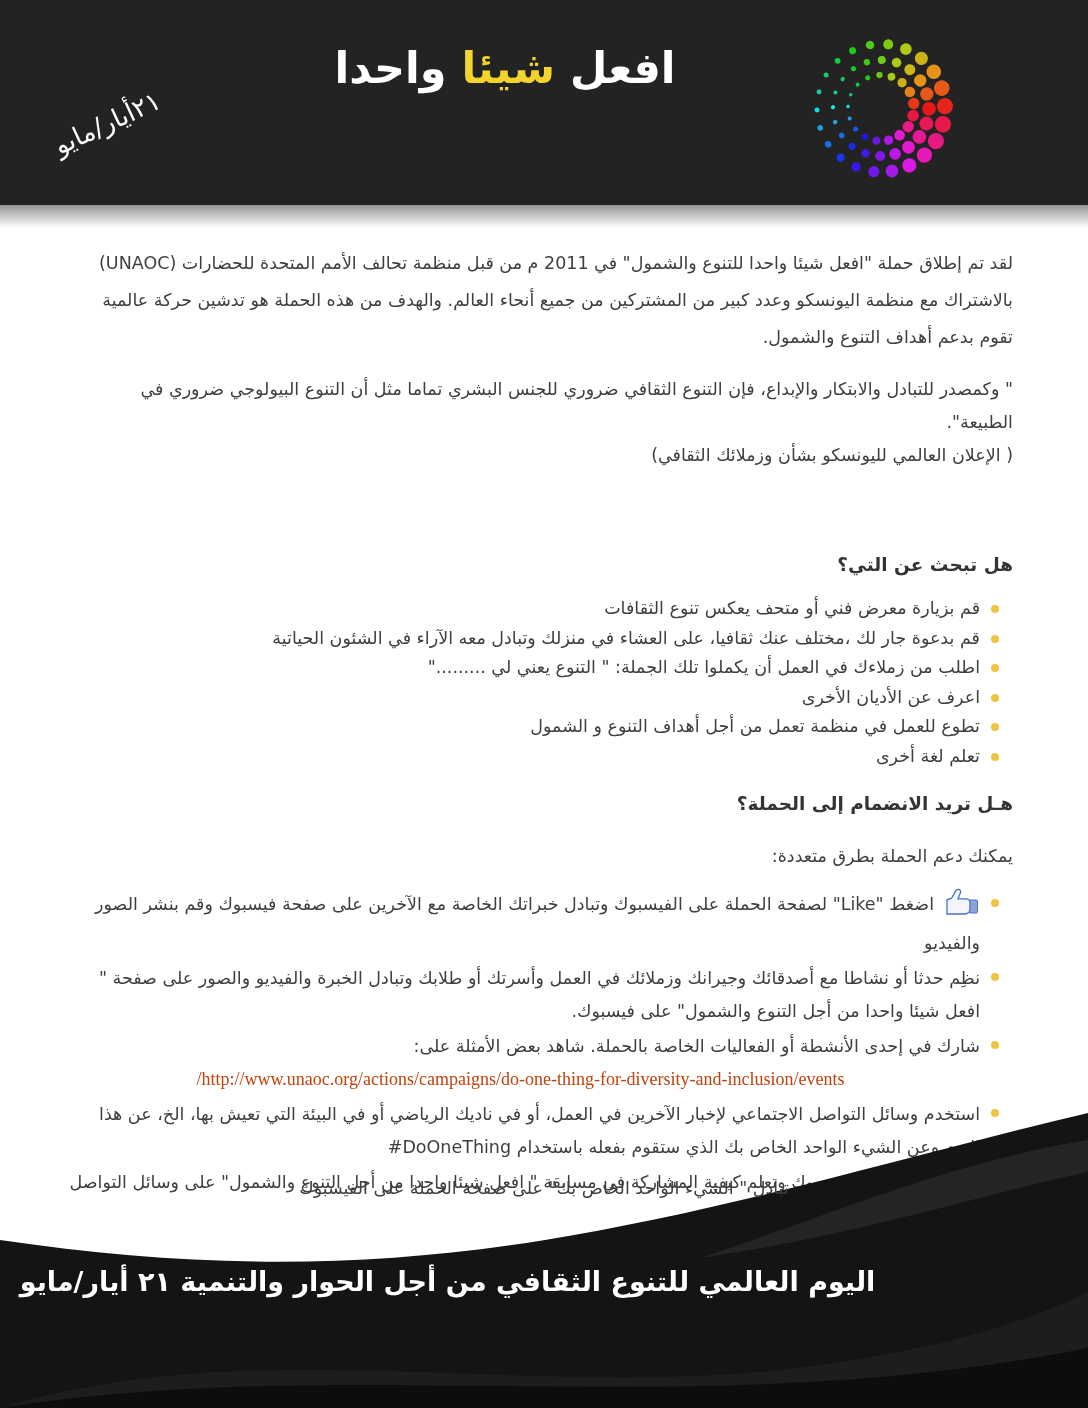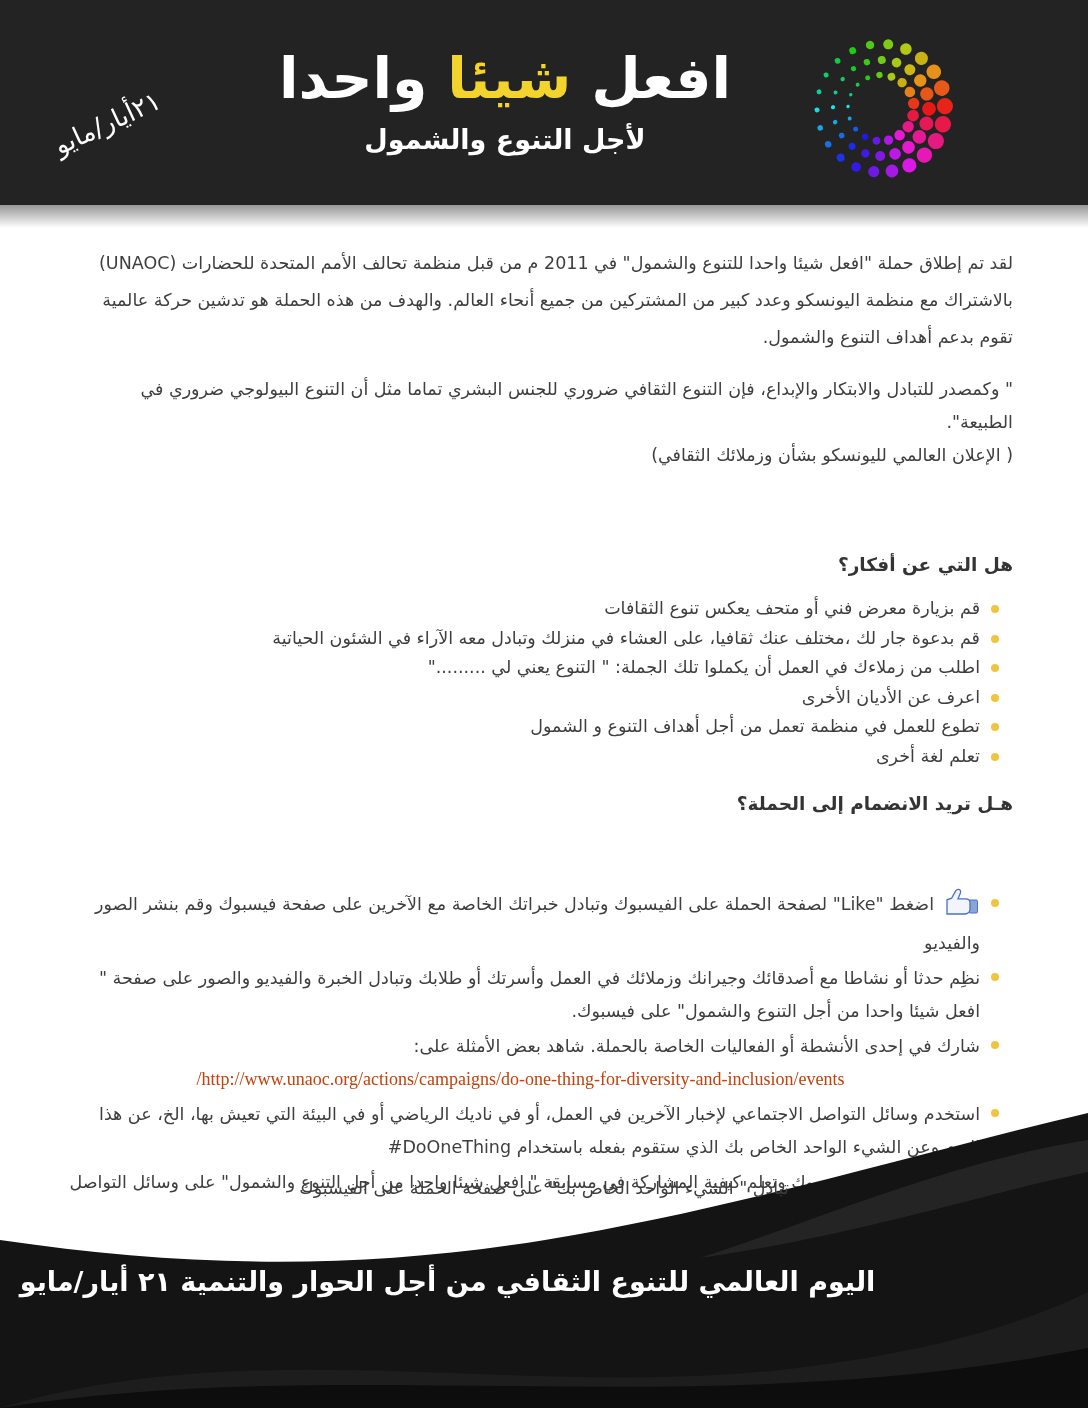--- a/index.html
+++ b/index.html
@@ -5,21 +5,21 @@
   html,body{margin:0;padding:0;background:#ffffff;}
   .page{position:relative;width:1088px;height:1408px;background:#ffffff;overflow:hidden;
         font-family:"DejaVu Sans",sans-serif;color:#3e3e3e;}
   
   .header{position:absolute;left:0;top:0;width:1088px;height:205px;background:#232323;}
   .header-shadow{position:absolute;left:0;top:205px;width:1088px;height:23px;
         background:linear-gradient(to bottom,#979797,#ffffff);}
   .date-rot{position:absolute;left:50px;top:108px;color:#ffffff;font-size:26px;
         transform:rotate(-25deg);transform-origin:center;white-space:nowrap;direction:rtl;}
   .title-wrap{position:absolute;left:205px;top:36px;width:600px;text-align:center;direction:rtl;}
-  .main-title{font-size:57px;font-weight:bold;color:#ffffff;line-height:1.5;}
+  .main-title{font-size:43px;font-weight:bold;color:#ffffff;line-height:1.5;}
   .main-title .accent{color:#f2d42c;}
   .subtitle{font-size:27px;font-weight:bold;color:#ffffff;margin-top:2px;}
   .logo-box{position:absolute;left:795px;top:22px;width:172px;height:172px;}
   
   .rtl-block{position:absolute;right:75px;width:938px;direction:rtl;text-align:right;}
   .para{font-size:17.5px;line-height:37px;}
   .quote-block{font-size:17.5px;line-height:33px;}
   .sec-heading{font-size:18.5px;font-weight:bold;color:#343434;}
   .ul{padding-right:14px;}
   .li{display:flex;gap:11px;align-items:flex-start;font-size:17.5px;line-height:29.5px;}
@@ -43,21 +43,20 @@
 </style>
 </head>
 <body>
 
 <div class="page">
 
   <div class="header">
     <div class="date-rot">٢١أيار/مايو</div>
     <div class="title-wrap">
       <div class="main-title"><span>افعل </span><span class="accent">شيئا</span><span> واحدا</span></div>
-      <div class="subtitle">لأجل التنوع والشمول</div>
     </div>
     <div class="logo-box">
       <svg width="172" height="172" viewBox="0 0 172 172">
           <g id="logo-g" transform="rotate(-14 86 86)">
             <circle cx="40.7" cy="40.7" r="2.5" fill="hsl(150,80%,44%)"></circle>
             <circle cx="55.3" cy="29.8" r="2.9" fill="hsl(134,80%,44%)"></circle>
             <circle cx="72.4" cy="23.5" r="3.5" fill="hsl(117,80%,44%)"></circle>
             <circle cx="90.6" cy="22.2" r="4.2" fill="hsl(101,80%,44%)"></circle>
             <circle cx="108.4" cy="26.0" r="5.0" fill="hsl(85,80%,44%)"></circle>
             <circle cx="124.4" cy="34.8" r="5.8" fill="hsl(68,80%,44%)"></circle>
@@ -120,21 +119,21 @@
   </div>
   <div class="header-shadow"></div>
 
   <div class="rtl-block para" style="top:245px">لقد تم إطلاق حملة "افعل شيئا واحدا للتنوع والشمول" في 2011 م من قبل منظمة تحالف الأمم المتحدة للحضارات (UNAOC) بالاشتراك مع منظمة اليونسكو وعدد كبير من المشتركين من جميع أنحاء العالم. والهدف من هذه الحملة هو تدشين حركة عالمية تقوم بدعم أهداف التنوع والشمول.</div>
 
   <div class="rtl-block quote-block" style="top:373px">
     <div>" وكمصدر للتبادل والابتكار والإبداع، فإن التنوع الثقافي ضروري للجنس البشري تماما مثل أن التنوع البيولوجي ضروري في الطبيعة".</div>
     <div>( الإعلان العالمي لليونسكو بشأن وزملائك الثقافي)</div>
   </div>
 
-  <div class="rtl-block sec-heading" style="top:554px">هل التي عن أفكار؟</div>
+  <div class="rtl-block sec-heading" style="top:554px">هل تبحث عن التي؟</div>
 
   <div class="rtl-block sec-heading" style="top:793px">هـل تريد الانضمام إلى الحملة؟</div>
 
   <div class="rtl-block ul" style="top:594px">
     <div class="li">
         <span class="dot"></span>
         <span class="li-text">قم بزيارة معرض فني أو متحف يعكس تنوع الثقافات</span>
       </div>
     <div class="li">
         <span class="dot"></span>
@@ -150,20 +149,21 @@
       </div>
     <div class="li">
         <span class="dot"></span>
         <span class="li-text">تطوع للعمل في منظمة تعمل من أجل أهداف التنوع و الشمول</span>
       </div>
     <div class="li">
         <span class="dot"></span>
         <span class="li-text">تعلم لغة أخرى</span>
       </div>
   </div>
+  <div class="rtl-block para" style="top:840px;line-height:33px">يمكنك دعم الحملة بطرق متعددة:</div>
 
   <div class="rtl-block ul" style="top:888px">
     <div class="li2">
       <span class="dot"></span>
       <span class="li-text"><span class="like-icon"><svg width="36" height="28" viewBox="0 0 36 28">
               <rect x="25" y="12" width="8.5" height="13" rx="1.2" fill="#8aa6d8" stroke="#4a6fc4" stroke-width="1"></rect>
               <path d="M3,26 L20,26 C23.5,26 26,24 26,21 L26,14.5 C26,12.3 24.3,10.8 21.8,10.8 L14,10.8 L16.4,5 C17.2,2.8 15.8,1 13.8,1.4 C12.6,1.6 12,2.4 11.4,3.4 L7.6,10.2 L3,11.8 Z" fill="#f2f5fb" stroke="#4a6fc4" stroke-width="1.3"></path>
             </svg></span><span>اضغط "Like" لصفحة الحملة على الفيسبوك وتبادل خبراتك الخاصة مع الآخرين على صفحة فيسبوك وقم بنشر الصور والفيديو</span></span>
     </div>
     <div class="li2">

